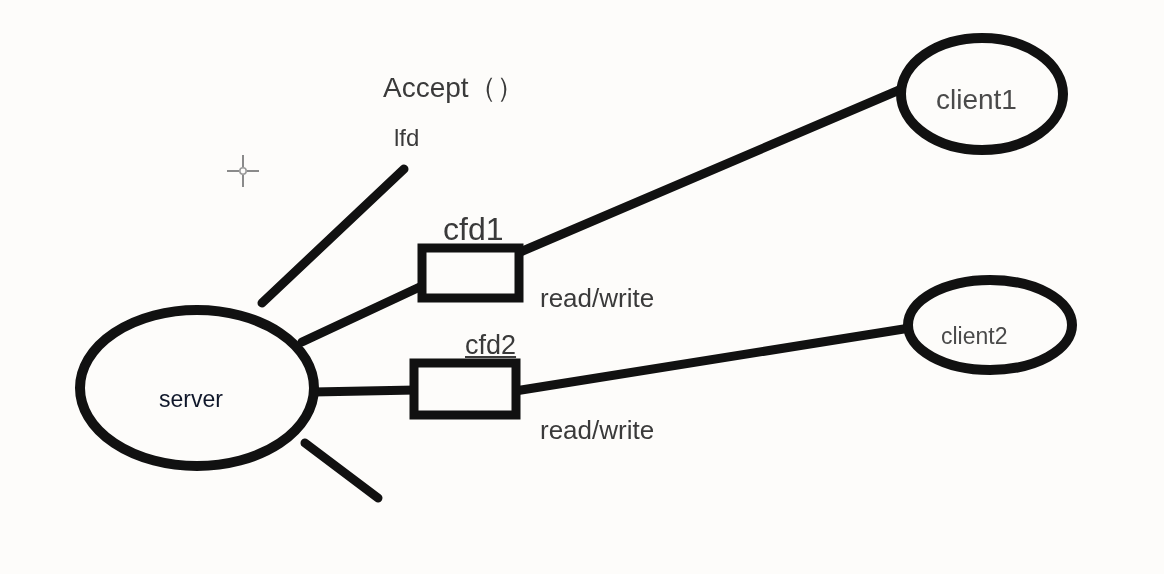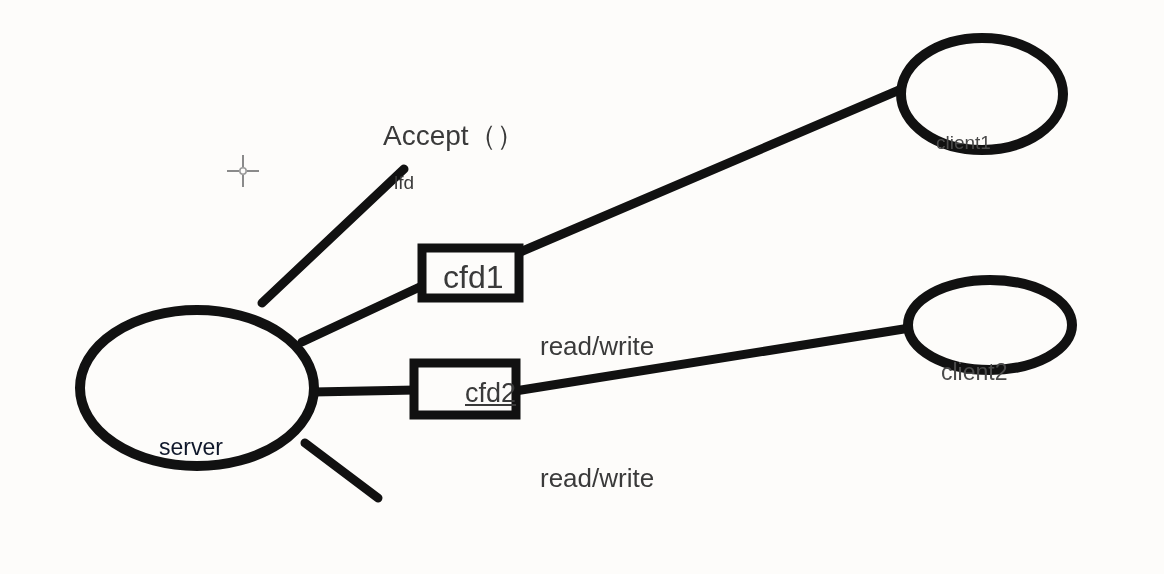--- a/index.html
+++ b/index.html
@@ -26,50 +26,49 @@
     top: 0;
     width: 1164px;
     height: 574px;
   }
   .node-label {
     position: absolute;
     color: #3c3c3c;
     font-family: "Liberation Sans", sans-serif;
     white-space: nowrap;
     user-select: none;
-    margin-top: 48px;
   }
   .lbl-server {
     left: 159px;
     top: 386px;
     font-size: 23px;
     color: #0f172a;
   }
   .lbl-client1 {
     left: 936px;
     top: 84px;
-    font-size: 19px;
+    font-size: 28px;
     color: #4a4a4a;
   }
   .lbl-client2 {
     left: 941px;
-    top: 311px;
+    top: 323px;
     font-size: 23px;
     color: #4a4a4a;
   }
   .lbl-accept {
     left: 383px;
     top: 69px;
     font-size: 28px;
     color: #3a3a3a;
   }
   .lbl-lfd {
     left: 394px;
     top: 124px;
-    font-size: 19px;
+    font-size: 24px;
     color: #3a3a3a;
   }
   .lbl-cfd1 {
     left: 443px;
     top: 211px;
     font-size: 32px;
     color: #3a3a3a;
   }
   .lbl-cfd2 {
     left: 465px;

